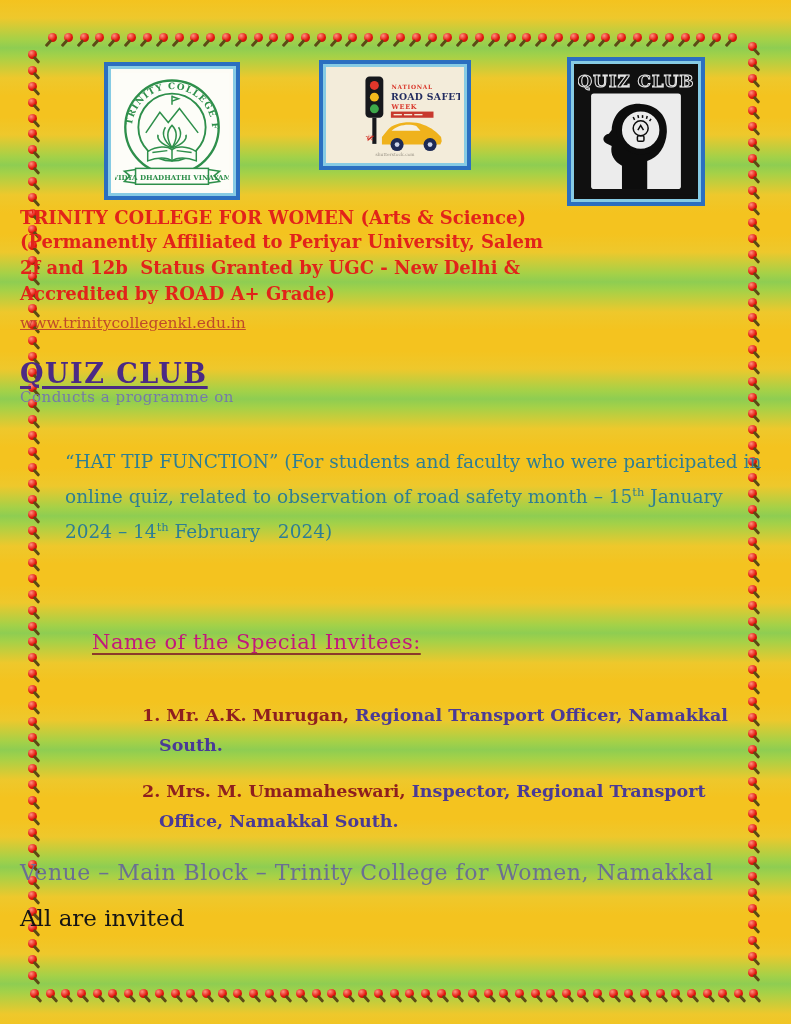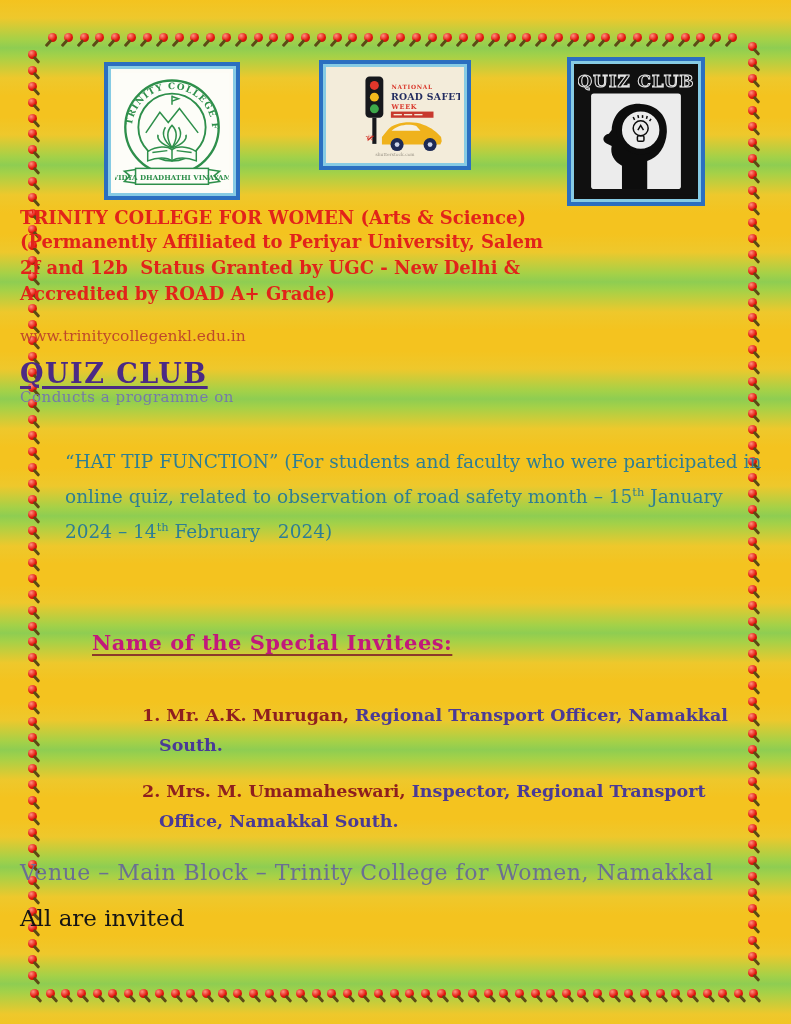--- a/index.html
+++ b/index.html
@@ -31,29 +31,29 @@
         box-shadow:inset 0 0 0 3px #86cbe4;background:#fdfcf6;}
   .logo svg{position:absolute;left:7px;top:7px;width:calc(100% - 14px);height:calc(100% - 14px);}
   .logo-college{left:104px;top:62px;width:136px;height:138px;}
   .logo-roadsafety{left:319px;top:60px;width:152px;height:110px;background:#f3ecda;}
   .logo-quizclub{left:567px;top:57px;width:138px;height:149px;background:#101010;}
 
   
   .center{position:absolute;left:0;width:100%;text-align:left;padding-left:20px;}
   .college-block{top:206px;color:#e2231a;font-weight:bold;font-size:18px;line-height:24px;}
   .college-line-4,.college-line-5{margin-top:2px;}
-  .website{display:inline-block;margin-top:18px;font-size:15.5px;font-weight:normal;
-           color:#bf4a2a;cursor:pointer;}
+  .website{display:inline-block;margin-top:5px;font-size:15.5px;font-weight:normal;
+           color:#bf4a2a;text-decoration:underline;cursor:pointer;}
   .club-title{top:358px;color:#4b2a85;font-size:27px;font-weight:bold;letter-spacing:1.5px;
               text-decoration:underline;text-decoration-thickness:2.5px;text-underline-offset:3px;}
   .intro{top:388px;color:#767aa8;font-size:15px;letter-spacing:0.5px;}
   .description{top:447px;left:45px;width:701px;color:#2e7e94;font-size:18.5px;line-height:30px;}
   .description sup,.date-line sup{font-size:0.62em;}
   .date-line{top:570px;color:#8d4f45;font-size:20px;letter-spacing:0.5px;}
-  .invitees-heading{position:absolute;left:92px;top:630px;color:#c2187c;font-size:21px;font-weight:bold;
+  .invitees-heading{position:absolute;left:92px;top:630px;color:#c2187c;font-size:21px;font-weight:normal;
               text-decoration:underline;text-decoration-thickness:2px;text-decoration-color:#8b3a2a;
               text-underline-offset:4px;letter-spacing:0.5px;}
   .invitee{position:absolute;left:142px;width:615px;font-size:17.5px;font-weight:bold;line-height:30px;
            padding-left:17px;text-indent:-17px;}
   .invitee-1{top:700px;}
   .invitee-2{top:776px;}
   .invitee .lead{color:#8e1f1f;}
   .invitee .rest{color:#4a3a96;}
   .venue{top:860px;color:#6b6f92;font-size:22px;letter-spacing:0.5px;}
   .closing{top:905px;color:#151515;font-size:23px;}

